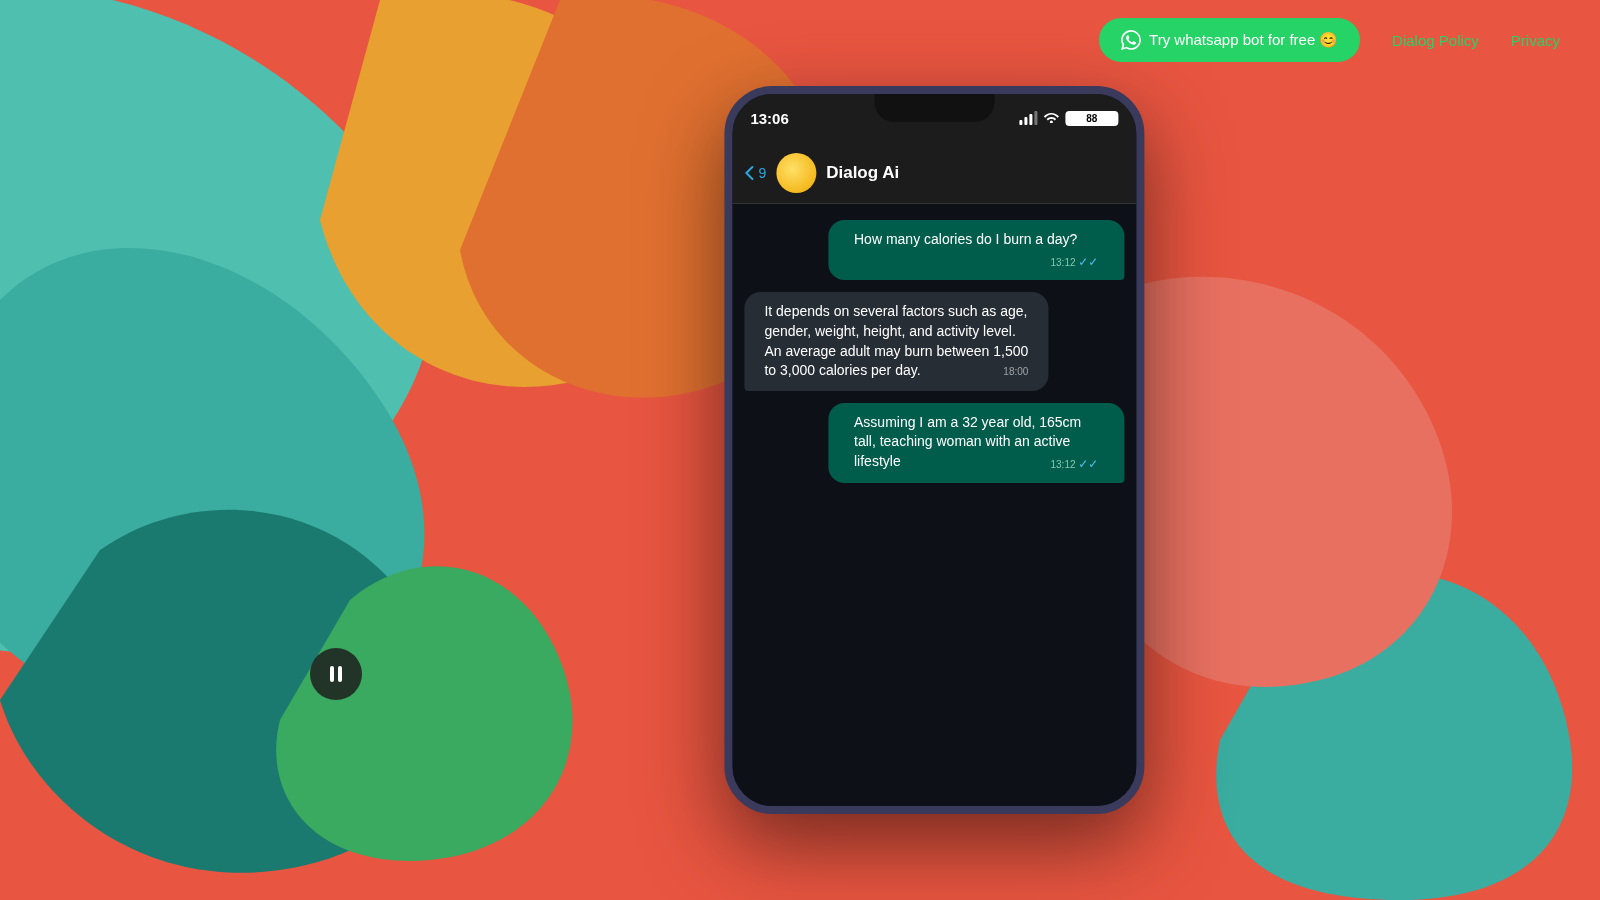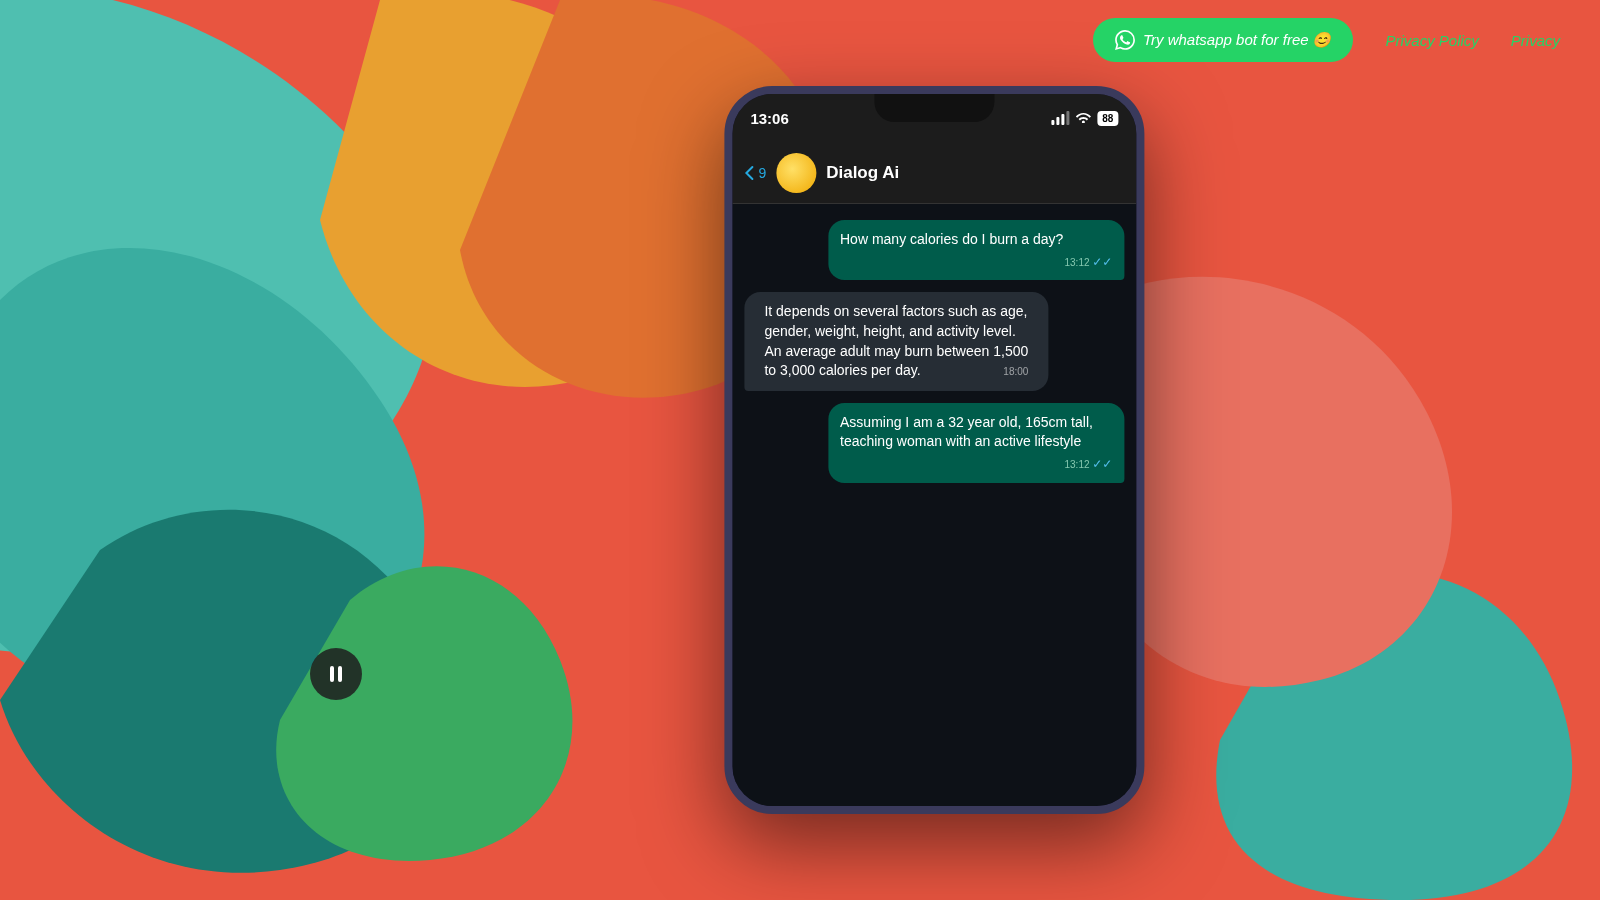--- a/index.html
+++ b/index.html
@@ -26,21 +26,20 @@
       position: absolute;
       top: 0;
       right: 0;
       left: 0;
       display: flex;
       justify-content: flex-end;
       align-items: center;
       padding: 18px 40px;
       gap: 32px;
       z-index: 100;
-      font-style: italic;
     }
 
     .whatsapp-btn {
       background: #25D366;
       color: white;
       border: none;
       border-radius: 50px;
       padding: 12px 22px;
       font-size: 15px;
       font-weight: 500;
@@ -134,21 +133,21 @@
       background: white;
       width: 3px;
       border-radius: 1px;
     }
 
     .battery-badge {
       background: white;
       color: black;
       font-size: 10px;
       font-weight: 700;
-      padding: 2px 5px;
+      padding: 2px 21px;
       border-radius: 4px;
     }
 
     
     .chat-header {
       position: absolute;
       top: 48px;
       left: 0;
       right: 0;
       height: 62px;
@@ -201,21 +200,21 @@
       gap: 12px;
       overflow: hidden;
     }
 
     
     .msg-sent {
       align-self: flex-end;
       background: #005c4b;
       color: white;
       border-radius: 16px 16px 4px 16px;
-      padding: 10px 12px;
+      padding: 10px 26px;
       max-width: 78%;
       font-size: 14px;
       line-height: 1.4;
       position: relative;
     }
 
     .msg-received {
       align-self: flex-start;
       background: #262d35;
       color: white;
@@ -305,21 +304,21 @@
 </svg>
 
 <nav class="top-nav">
   <a class="whatsapp-btn">
 
     <svg class="whatsapp-icon" viewBox="0 0 24 24" fill="white" xmlns="http://www.w3.org/2000/svg">
       <path d="M17.472 14.382c-.297-.149-1.758-.867-2.03-.967-.273-.099-.471-.148-.67.15-.197.297-.767.966-.94 1.164-.173.199-.347.223-.644.075-.297-.15-1.255-.463-2.39-1.475-.883-.788-1.48-1.761-1.653-2.059-.173-.297-.018-.458.13-.606.134-.133.298-.347.446-.52.149-.174.198-.298.298-.497.099-.198.05-.371-.025-.52-.075-.149-.669-1.612-.916-2.207-.242-.579-.487-.5-.669-.51-.173-.008-.371-.01-.57-.01-.198 0-.52.074-.792.372-.272.297-1.04 1.016-1.04 2.479 0 1.462 1.065 2.875 1.213 3.074.149.198 2.096 3.2 5.077 4.487.709.306 1.262.489 1.694.625.712.227 1.36.195 1.871.118.571-.085 1.758-.719 2.006-1.413.248-.694.248-1.289.173-1.413-.074-.124-.272-.198-.57-.347m-5.421 7.403h-.004a9.87 9.87 0 01-5.031-1.378l-.361-.214-3.741.982.998-3.648-.235-.374a9.86 9.86 0 01-1.51-5.26c.001-5.45 4.436-9.884 9.888-9.884 2.64 0 5.122 1.03 6.988 2.898a9.825 9.825 0 012.893 6.994c-.003 5.45-4.437 9.884-9.885 9.884m8.413-18.297A11.815 11.815 0 0012.05 0C5.495 0 .16 5.335.157 11.892c0 2.096.547 4.142 1.588 5.945L.057 24l6.305-1.654a11.882 11.882 0 005.683 1.448h.005c6.554 0 11.89-5.335 11.893-11.893a11.821 11.821 0 00-3.48-8.413z"></path>
     </svg>
     <span>Try whatsapp bot for free 😊</span>
   </a>
-  <a class="nav-link">Privacy Policy</a>
+  <a class="nav-link">Dialog Policy</a>
   <a class="nav-link">Privacy</a>
 </nav>
 
 <div class="phone-container">
   <div class="phone">
 
     <div class="phone-notch"></div>
 
     <div class="status-bar">
       <span class="status-time">13:06</span>

